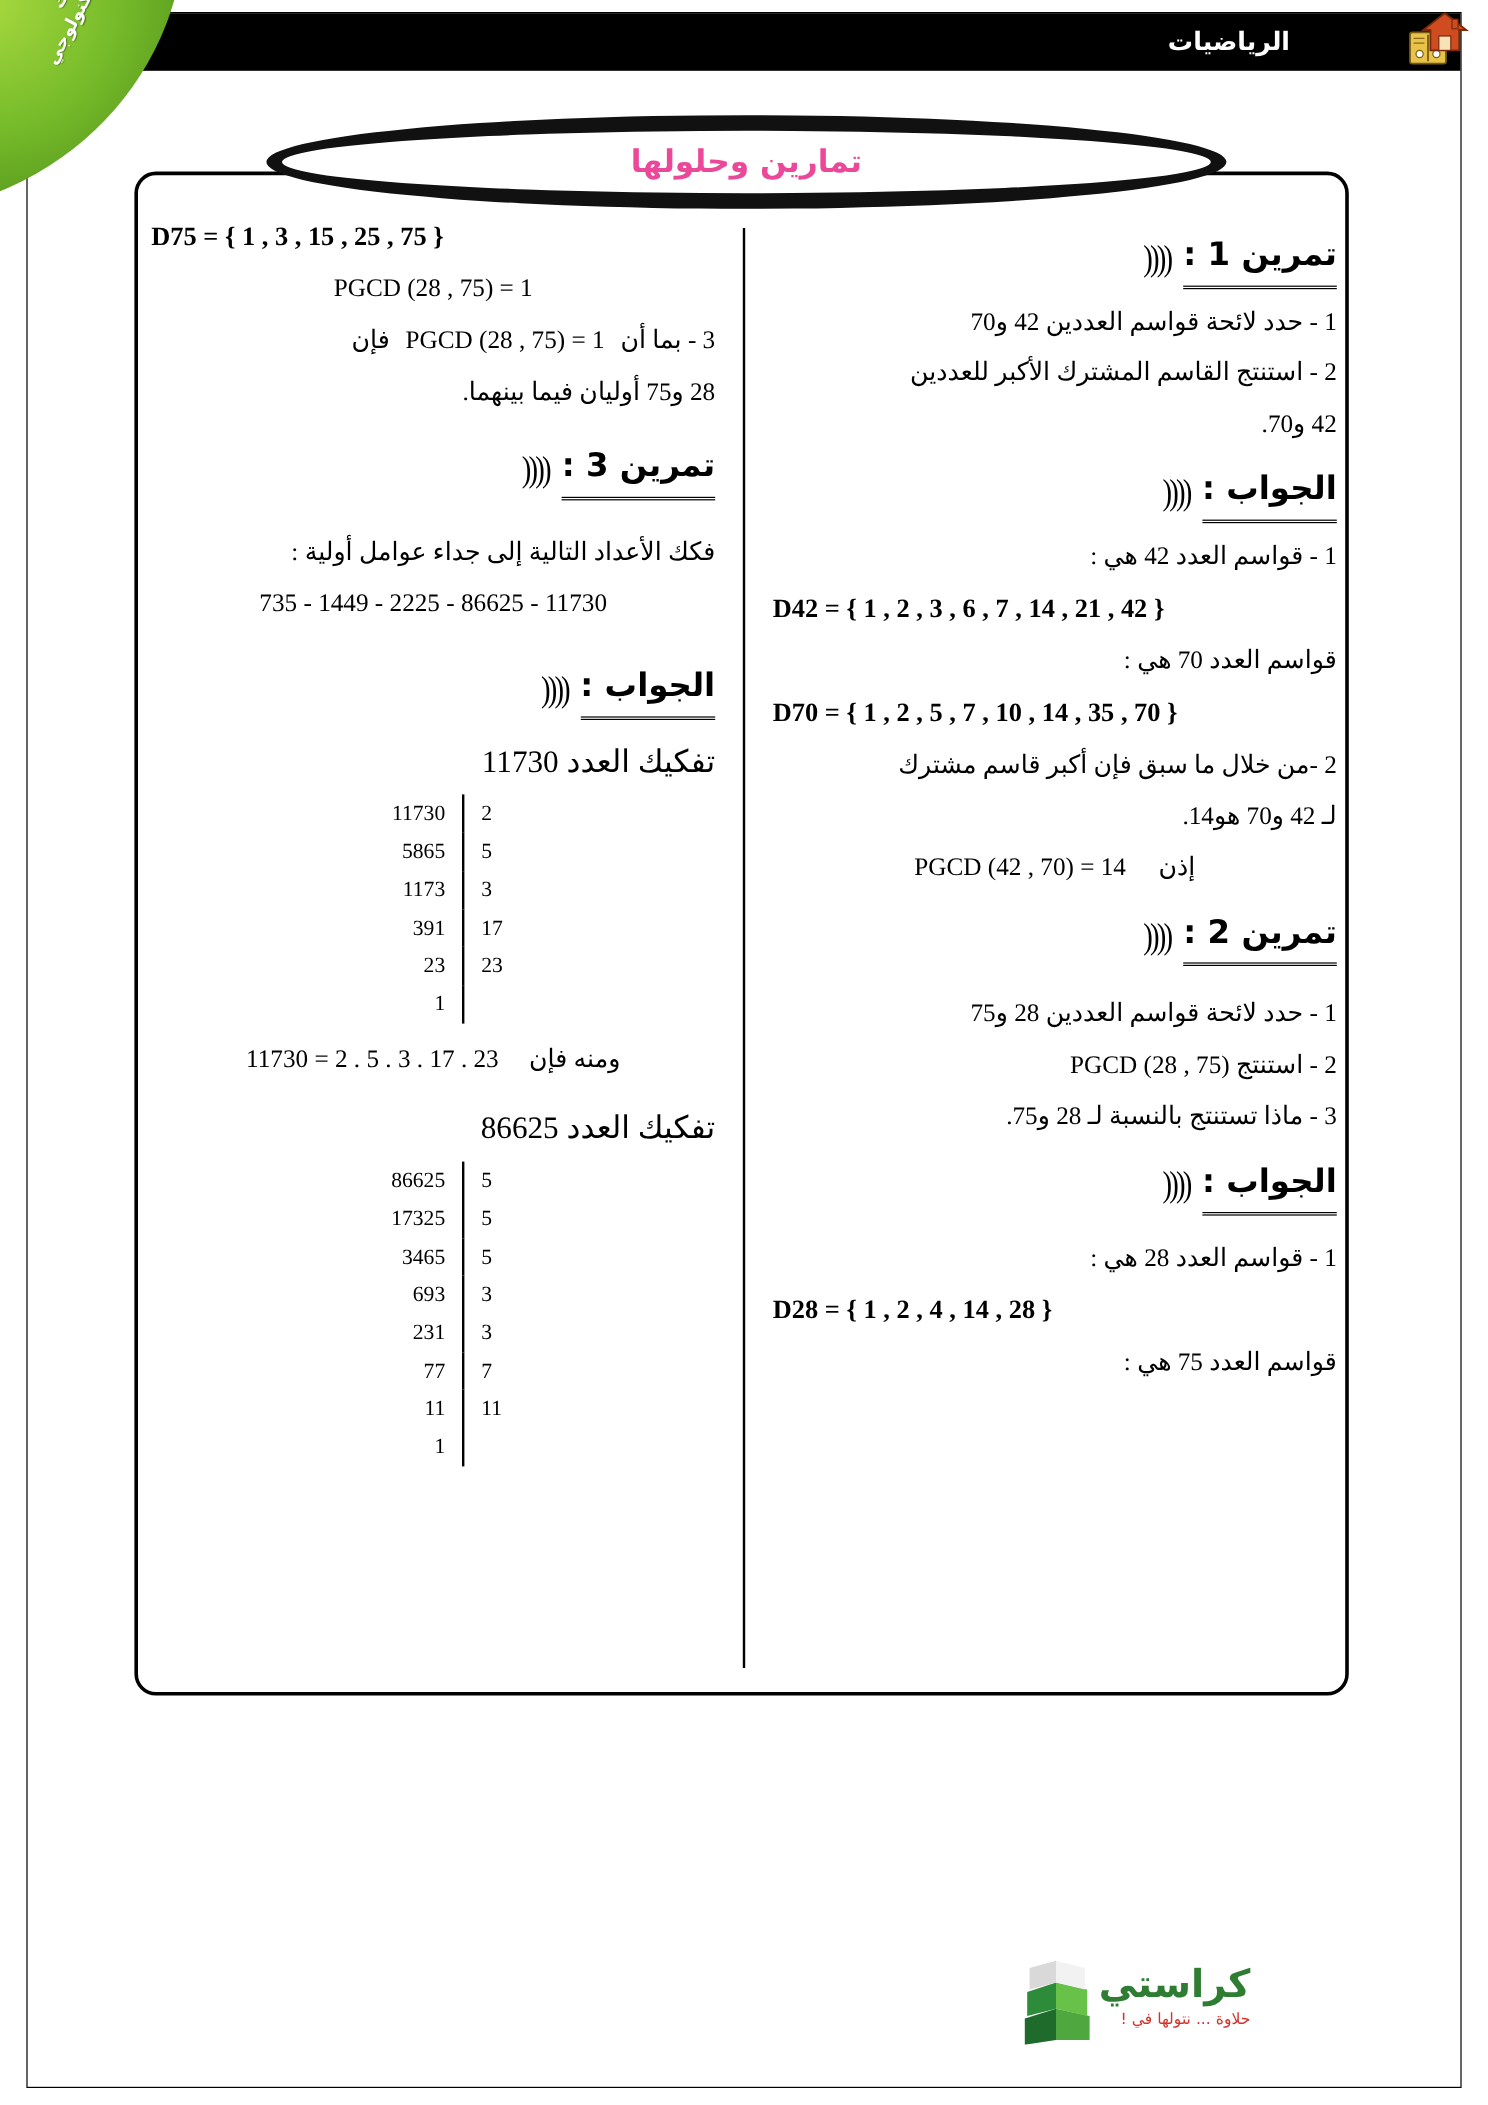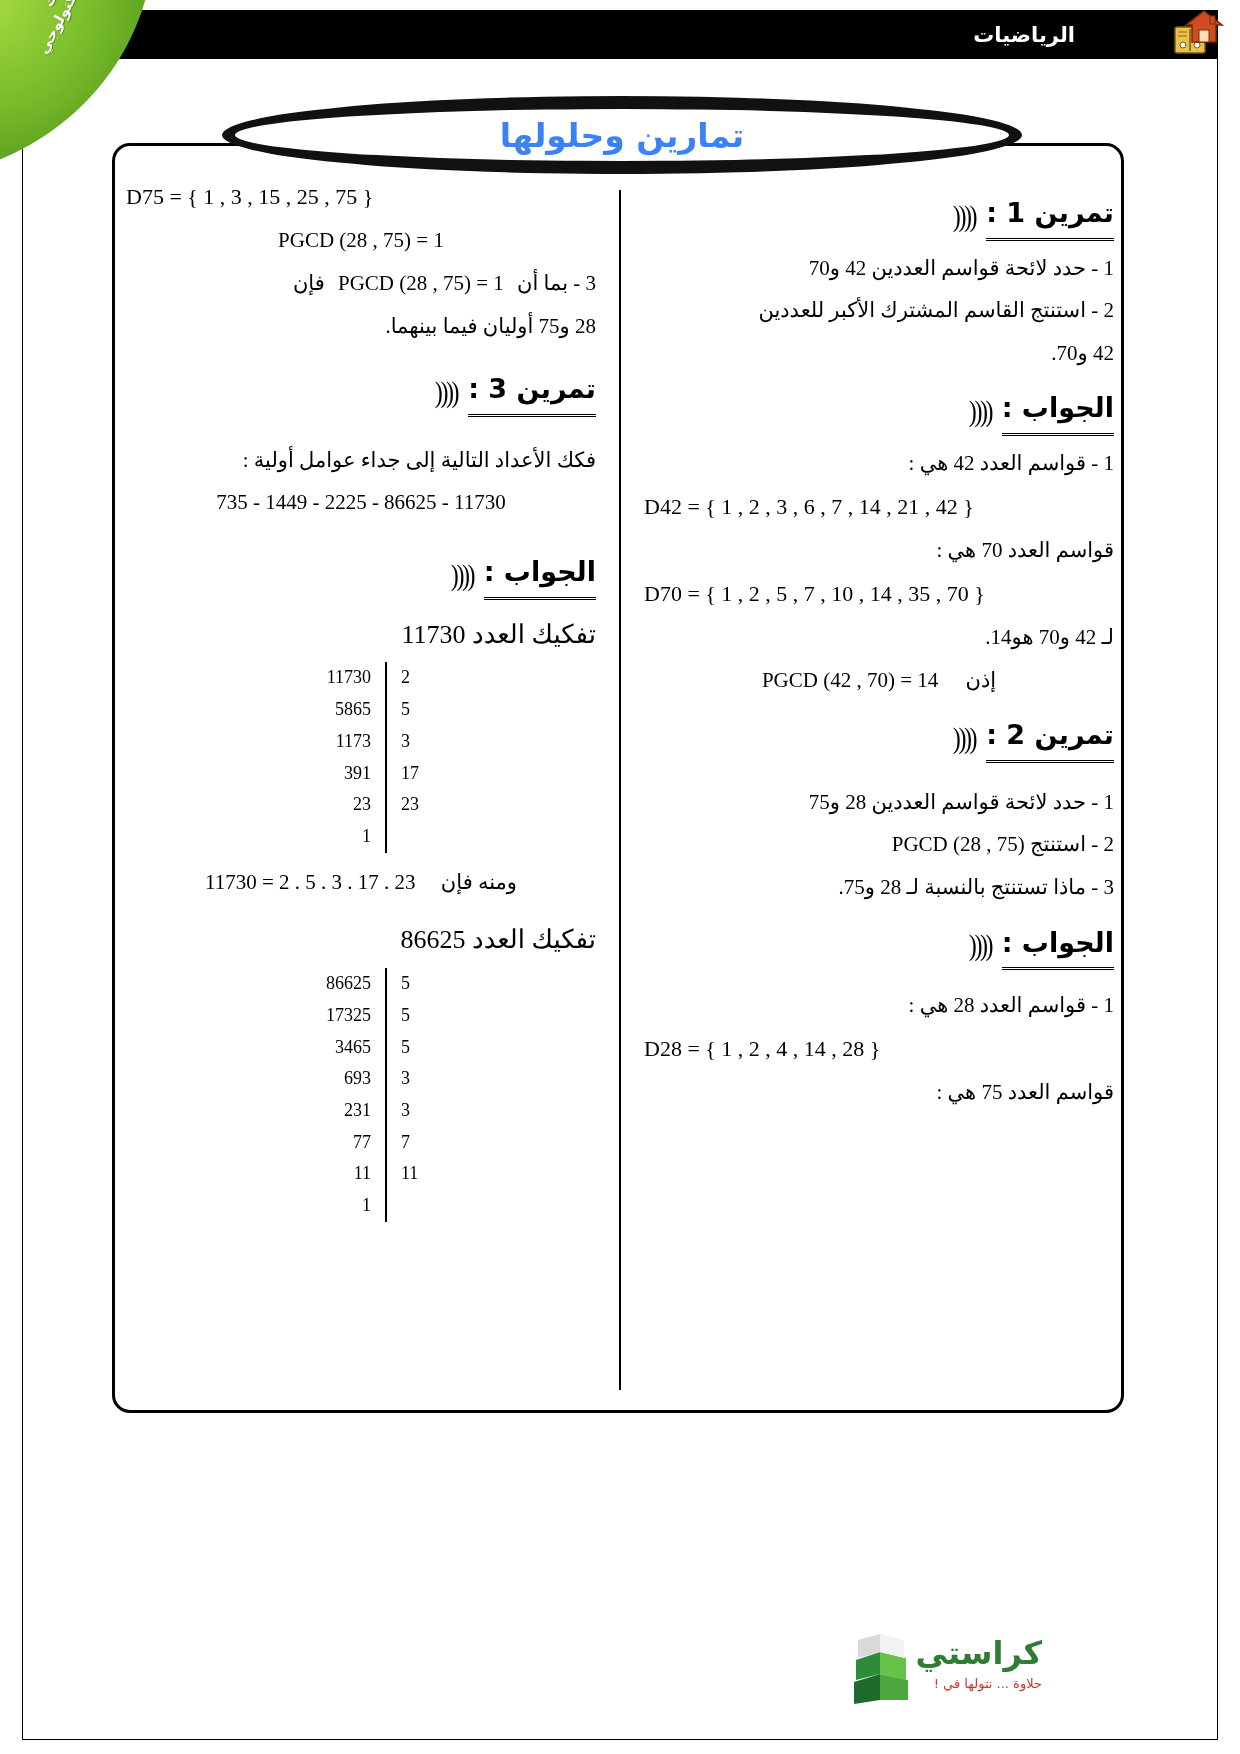--- a/index.html
+++ b/index.html
@@ -103,22 +103,22 @@
     border-radius:50%;
     background:#fff;
     box-sizing:border-box;
   }
   .banner .bt{
     position:absolute;
     inset:0;
     display:flex;align-items:center;justify-content:center;
     font-family:"DejaVu Sans", sans-serif;
     font-weight:bold;
-    font-size:33px;
-    color:#3b82f6;
+    font-size:26px;
+    color:#ec4899;
     letter-spacing:1px;
     text-align:center;
   }
   
   .divider{
     position:absolute;
     left:50%;top:190px;
     width:2px;height:1200px;
     background:#000;
     transform:translateX(-50%);
@@ -161,20 +161,21 @@
   .line{ margin:8px 0; }
   .line.r{ text-align:right; }
   .line.c{ text-align:center; }
   .ltr{ direction:ltr; unicode-bidi:isolate; }
   .set{
     direction:ltr;
     text-align:left;
     font-size:22px;
     margin:6px 0;
     white-space:nowrap;
+    font-weight:bold;
   }
 
   
   .fact-title{ text-align:right; margin:14px 0 6px 0; font-size:26px;}
   .fact{
     margin:0 auto;
     direction:ltr;
     display:table;
     border-collapse:collapse;
   }
@@ -267,20 +268,21 @@
 
   <div class="ex-head">
     <span class="ornament" style="order:2;">((((</span>
     <span class="lbl" style="order:1;">الجواب :</span>
   </div>
 
   <div class="line r">1 - قواسم العدد 42 هي :</div>
   <div class="set">D42 = { 1 , 2 , 3 , 6 , 7 , 14 , 21 , 42 }</div>
   <div class="line r">قواسم العدد 70 هي :</div>
   <div class="set">D70 = { 1 , 2 , 5 , 7 , 10 , 14 , 35 , 70 }</div>
+  <div class="line r">2 -من خلال ما سبق فإن أكبر قاسم مشترك</div>
   <div class="line r">لـ 42 و70 هو14.</div>
   <div class="line c">
     <span>إذن</span>
     <span class="ltr" style="margin-right:22px;">PGCD (42 , 70) =  14</span>
   </div>
 
   <div class="ex-head">
     <span class="ornament" style="order:2;">((((</span>
     <span class="lbl" style="order:1;">تمرين 2 :</span>
   </div>

